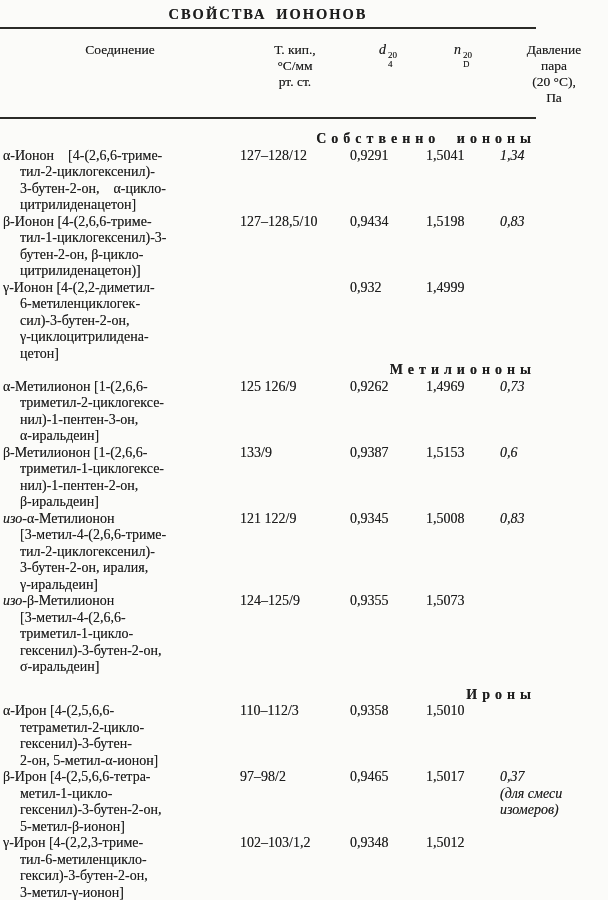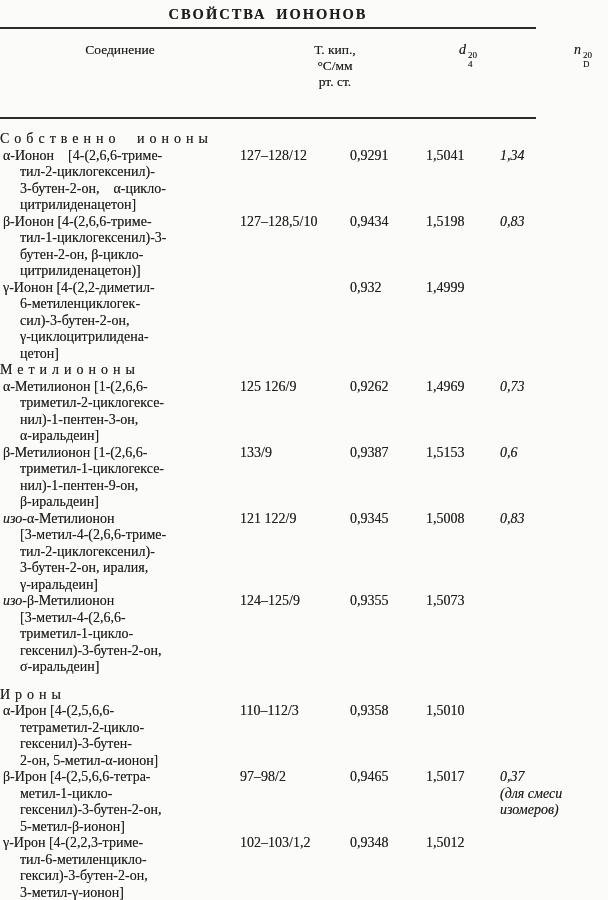--- a/index.html
+++ b/index.html
@@ -26,34 +26,35 @@
     line-height: 18px;
   }
   .rule { height: 2px; background: #2b2b28; }
   .rule-top { margin-top: 4px; }
   .rule-mid { margin-top: 11px; }
   .grid5 {
     display: grid;
     grid-template-columns: 240px 110px 76px 74px 108px;
     align-items: start;
   }
-  .thead { margin-top: 13px; line-height: 16px; font-size: 13.5px; gap: 40px; }
+  .thead { margin-top: 13px; line-height: 16px; font-size: 13.5px; }
   .th { text-align: center; }
   .pre { white-space: pre-wrap; }
   .sym i { font-style: italic; font-size: 14px; }
   .stk {
     display: inline-flex; flex-direction: column;
     font-size: 9px; line-height: 8.5px; text-align: left;
     vertical-align: -4px; margin-left: 2px; font-style: normal;
   }
   .section-title {
-    text-align: left;
+    text-align: right;
     letter-spacing: 5px;
     word-spacing: 8px;
     margin-top: 0;
+    font-weight: bold;
   }
   .section-title.first { margin-top: 12px; }
   .section-title.gap-above { margin-top: 11px; }
   .row .c-name {
     padding-left: 20px; text-indent: -17px;
     white-space: pre-wrap;
   }
   .row .c-name .pfx { font-style: italic; }
   .row .c-bp, .row .c-d, .row .c-n, .row .c-p { text-align: left; }
   .row .c-p { white-space: pre-line; font-style: italic; }
@@ -132,21 +133,21 @@
 α-иральдеин]</span></div>
     <div class="c-bp">125  126/9</div>
     <div class="c-d">0,9262</div>
     <div class="c-n">1,4969</div>
     <div class="c-p">0,73</div>
   </div>
 
   <div class="row grid5">
     <div class="c-name"><span>β-Метилионон [1-(2,6,6-
 триметил-1-циклогексе-
-нил)-1-пентен-9-он,
+нил)-1-пентен-2-он,
 β-иральдеин]</span></div>
     <div class="c-bp">133/9</div>
     <div class="c-d">0,9387</div>
     <div class="c-n">1,5153</div>
     <div class="c-p">0,6</div>
   </div>
 
   <div class="row grid5">
     <div class="c-name"><i class="pfx">изо-</i><span>α-Метилионон
 [3-метил-4-(2,6,6-триме-

